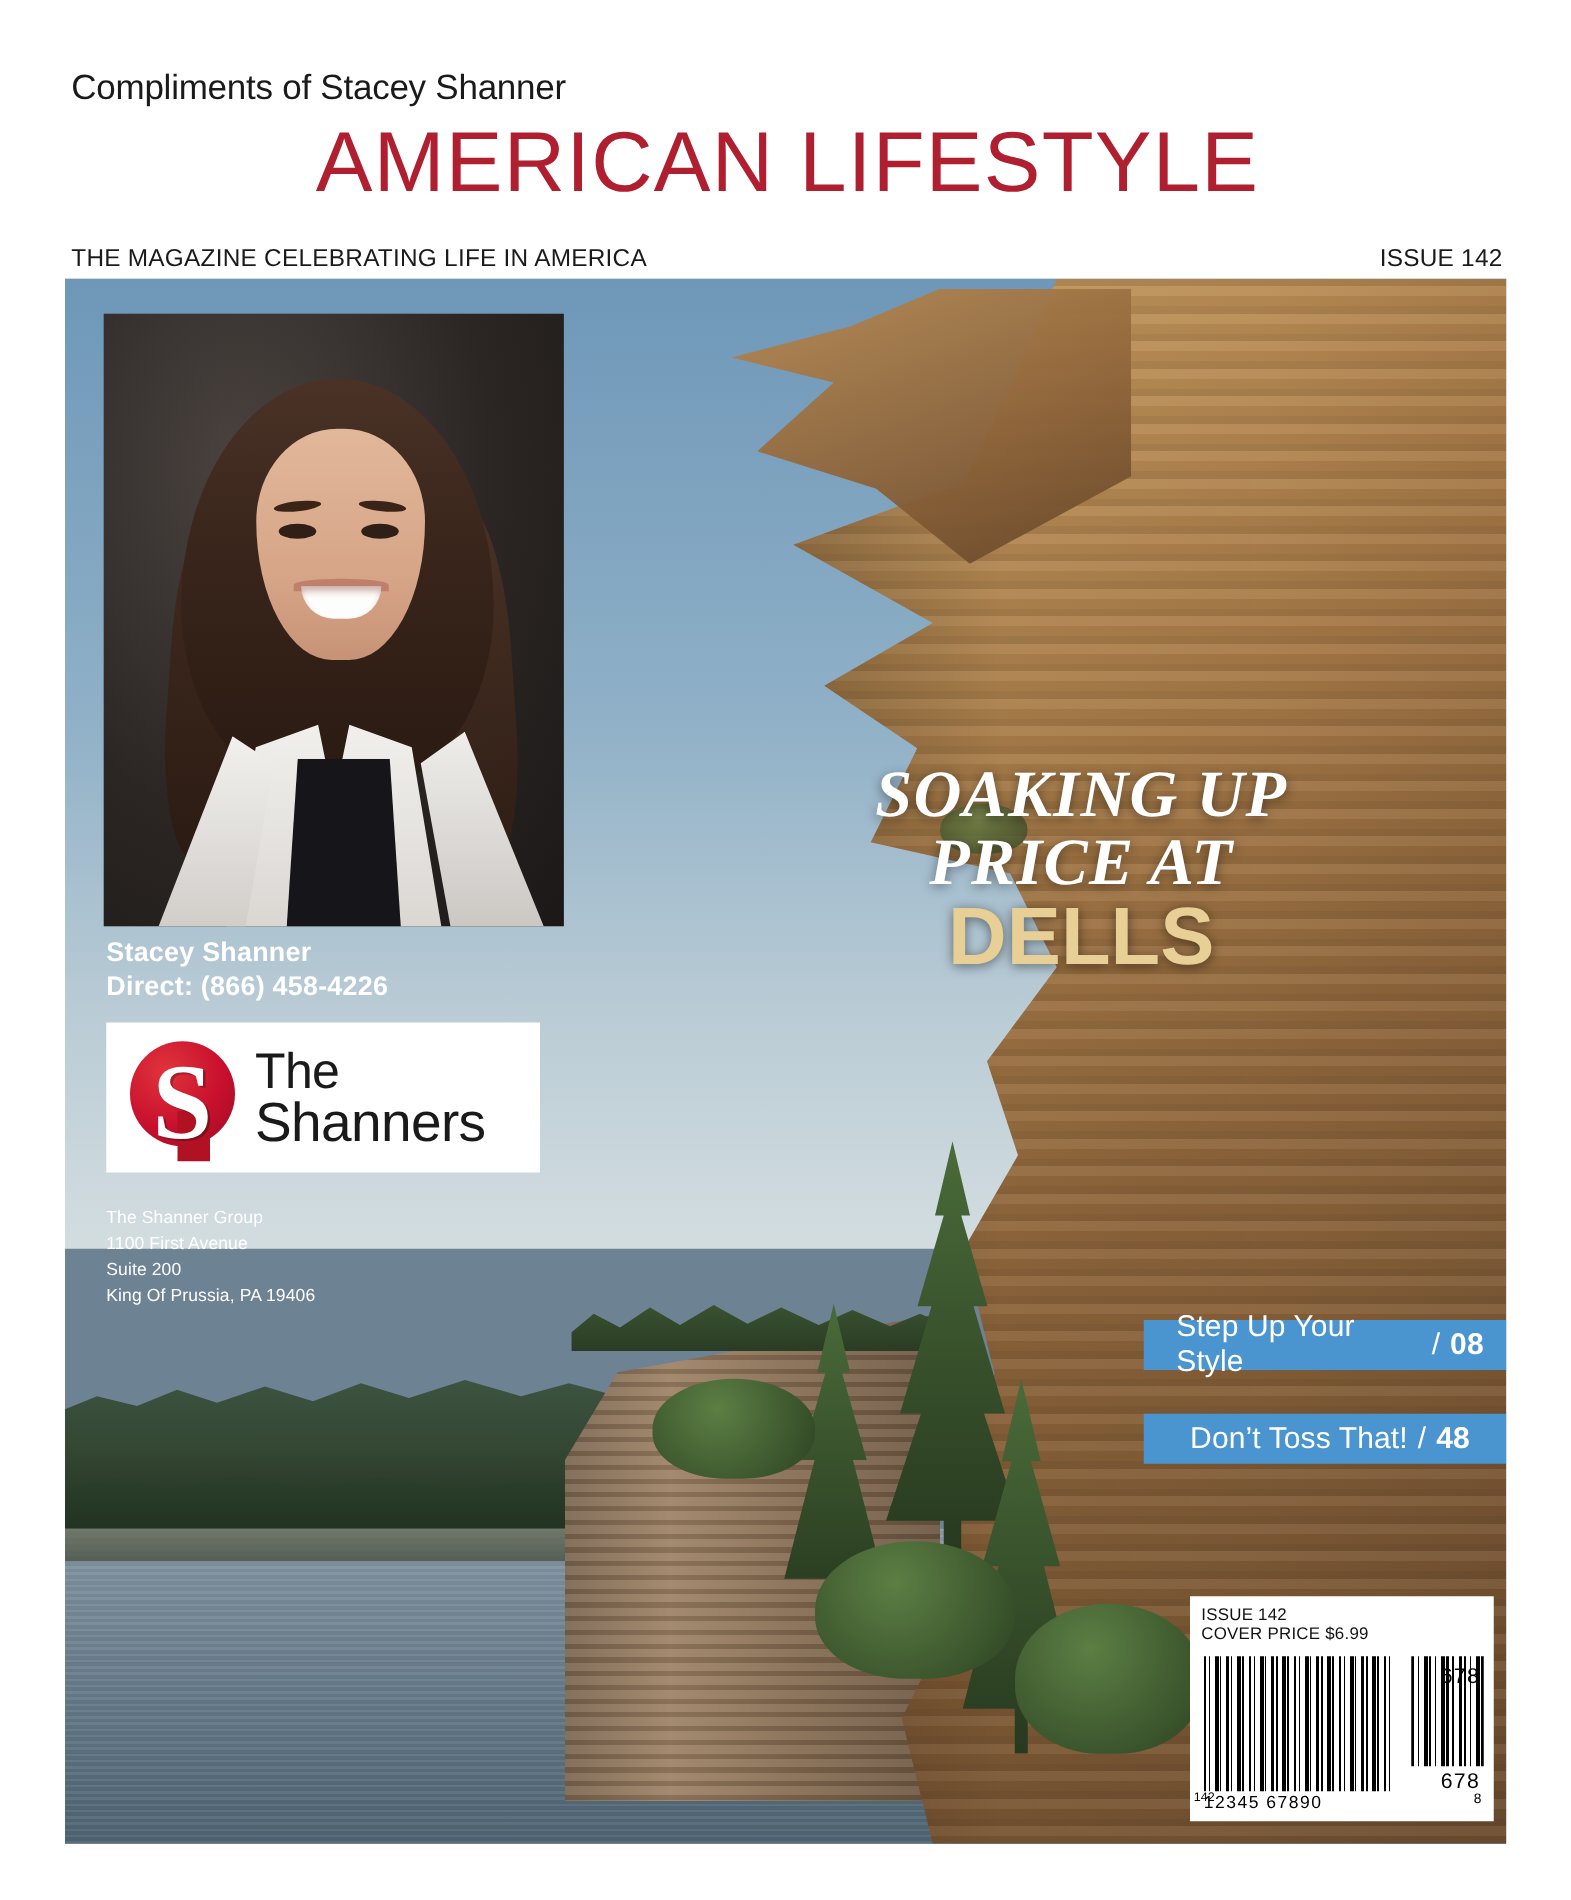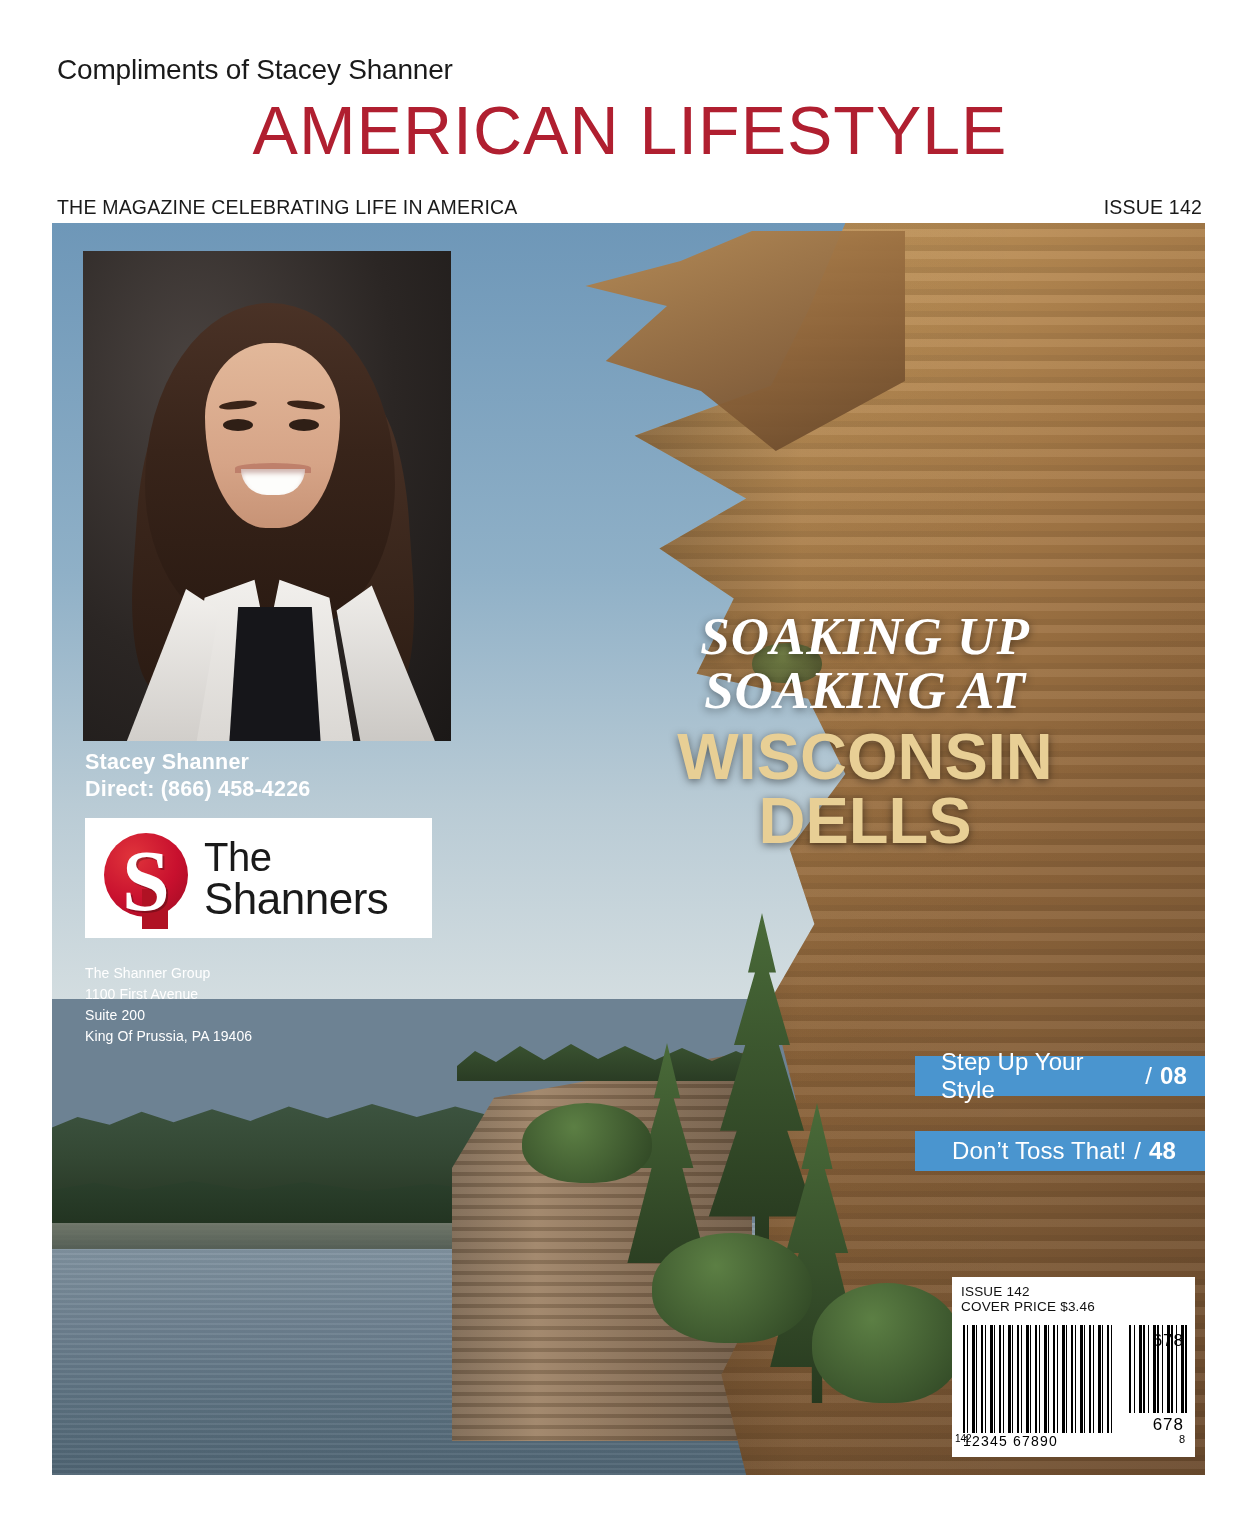--- a/index.html
+++ b/index.html
@@ -464,39 +464,38 @@
 
   <div class="address">
     <div>The Shanner Group</div>
     <div>1100 First Avenue</div>
     <div>Suite 200</div>
     <div>King Of Prussia, PA 19406</div>
   </div>
 
   <div class="headline-wrap">
     <div class="hl-1">SOAKING UP</div>
-    <div class="hl-2">SOAKING AT</div>
-    <div class="hl-big1">WISCONSIN</div>
+    <div class="hl-2">PRICE AT</div>
     <div class="hl-big2">DELLS</div>
   </div>
 
   <div class="teaser t1">
     <span>Step Up Your Style</span>
     <span class="slash">/</span>
     <b>08</b>
   </div>
   <div class="teaser t2">
     <span>Don’t Toss That!</span>
     <span class="slash">/</span>
     <b>48</b>
   </div>
 
   <div class="barcode-box">
     <div class="bc-line1">ISSUE 142</div>
-    <div class="bc-line2">COVER PRICE $3.46</div>
+    <div class="bc-line2">COVER PRICE $6.99</div>
     <div class="bc-area">
       <div class="bc-main"></div>
       <div class="bc-addon"></div>
       <div class="bc-top-right">678</div>
       <div class="bc-bot-right">678</div>
       <div class="bc-num-left">142</div>
       <div class="bc-num-main">12345 67890</div>
       <div class="bc-num-end">8</div>
     </div>
   </div>

